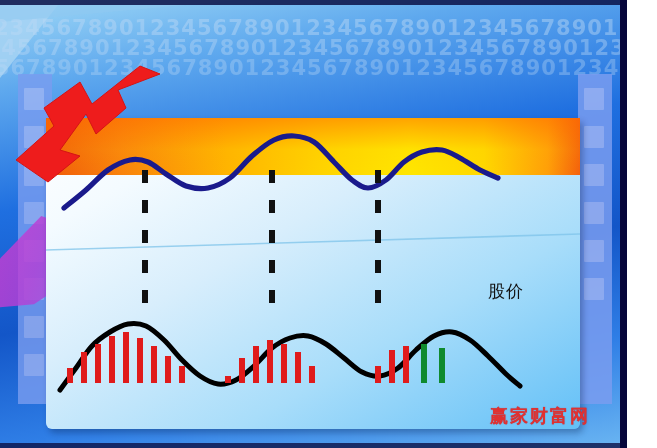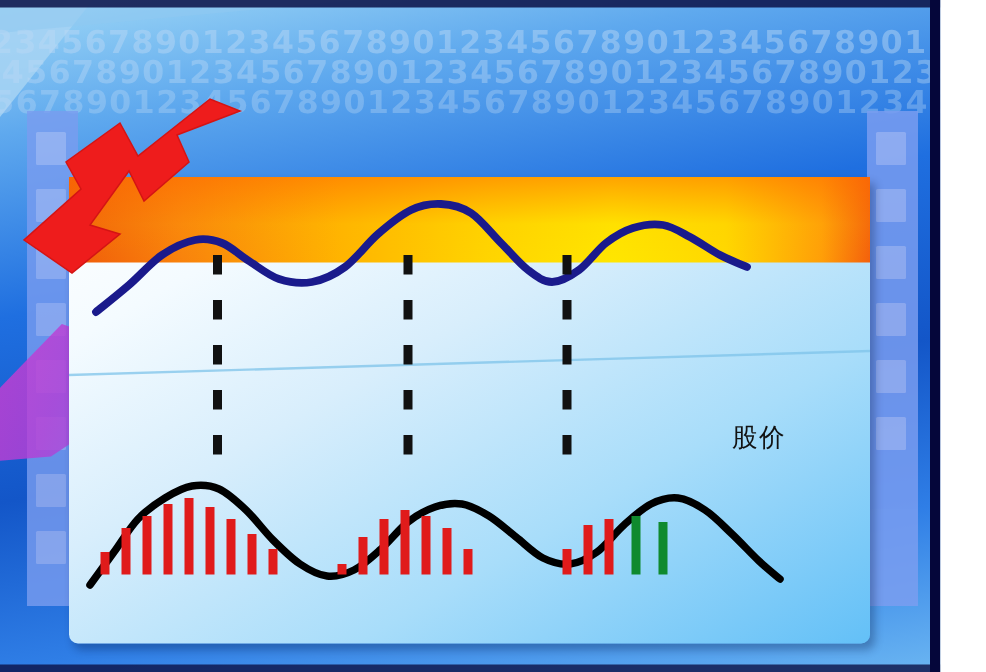--- a/index.html
+++ b/index.html
@@ -205,20 +205,21 @@
       </svg>
 
       <div class="label label-price">股价</div>
 
     </div>
 
     <svg style="position:absolute;left:8px;top:64px;width:170px;height:120px;overflow:visible" viewBox="0 0 170 120">
       <polygon points="152,10 110,26 118,44 88,70 78,50 52,86 72,92 40,118 8,96 46,62 36,44 72,18 84,40 132,2" fill="#ee1c1c" stroke="#d41414" stroke-width="1"></polygon>
     </svg>
 
+    <div class="watermark">赢家财富网</div>
 
     <div class="slide-top-edge"></div>
     <div class="slide-bottom-edge"></div>
     <div class="slide-edge"></div>
   </div>
 
   <div class="white-right"></div>
 </div>
 
 </body></html>

